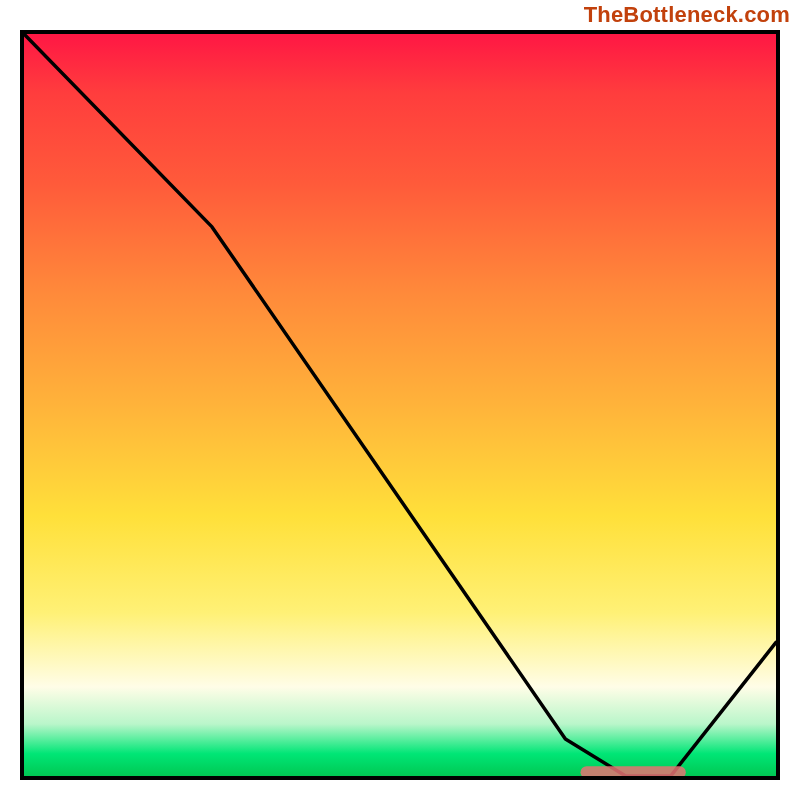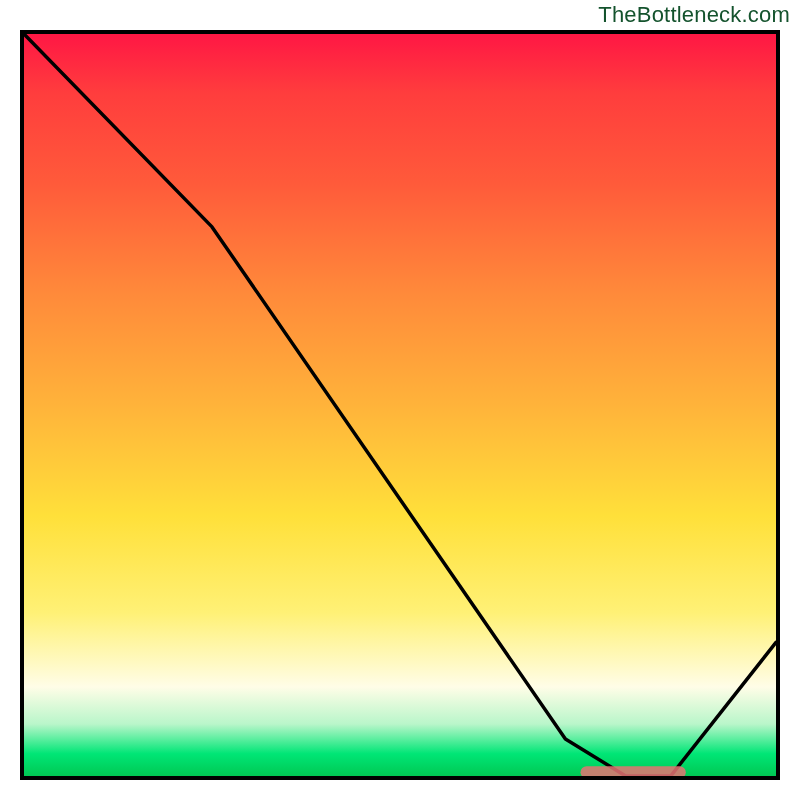--- a/index.html
+++ b/index.html
@@ -14,22 +14,22 @@
   .container {
     position: relative;
     width: 800px;
     height: 800px;
   }
   .watermark {
     position: absolute;
     top: 2px;
     right: 10px;
     font-size: 22px;
-    font-weight: 400;
-    color: #14532d;
+    font-weight: 700;
+    color: #c2410c;
     letter-spacing: 0.2px;
     z-index: 10;
   }
   .plot-area {
     position: absolute;
     left: 20px;
     top: 30px;
     width: 760px;   
     height: 750px;
     border: 4px solid #000;

